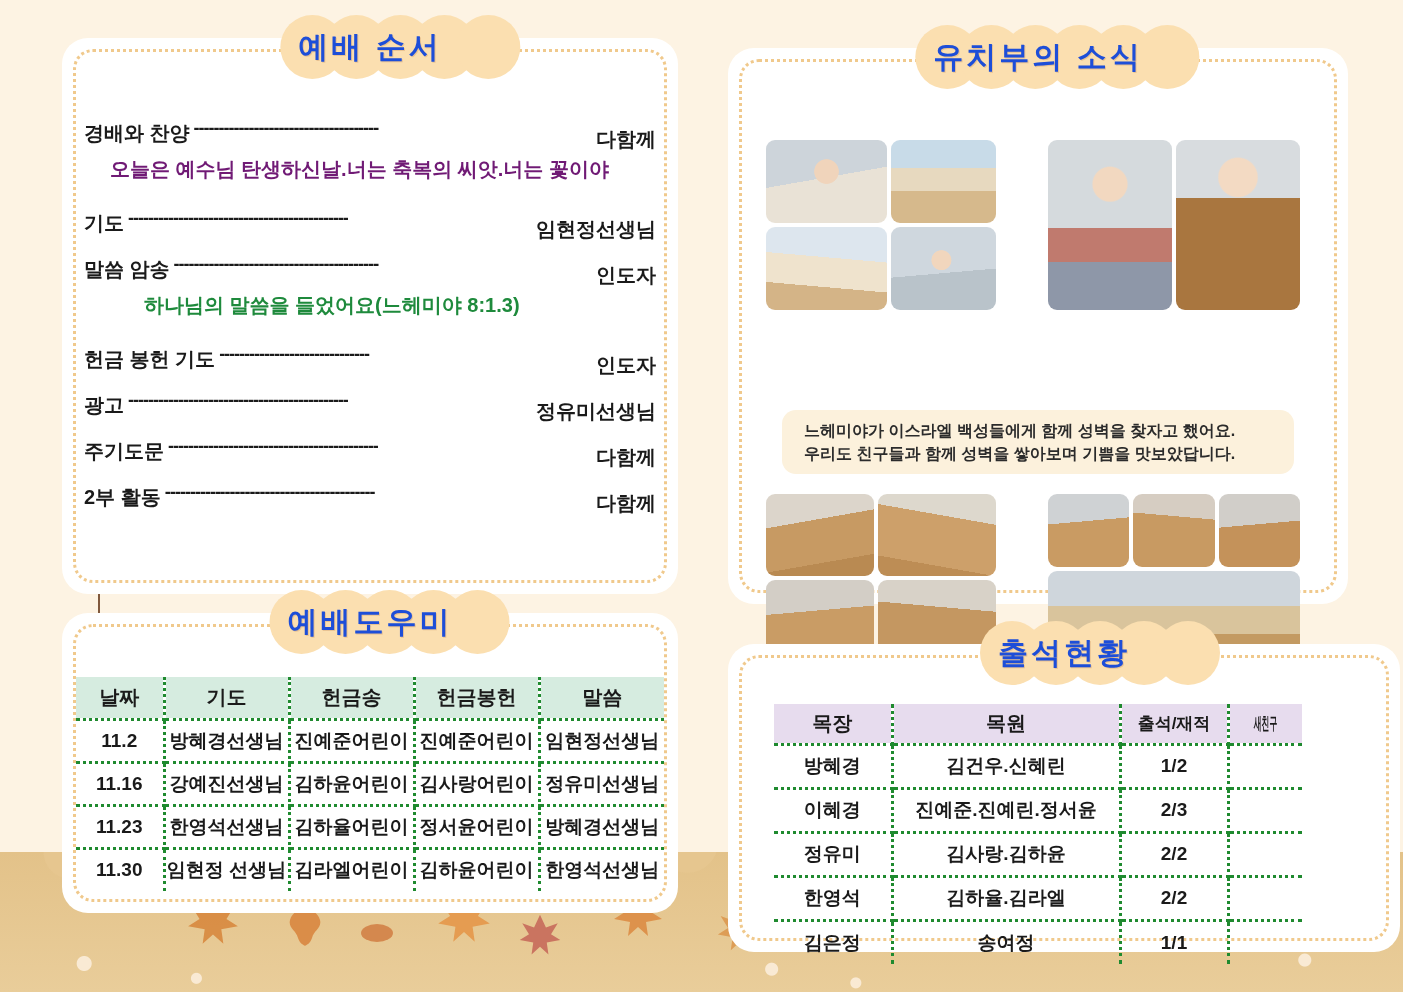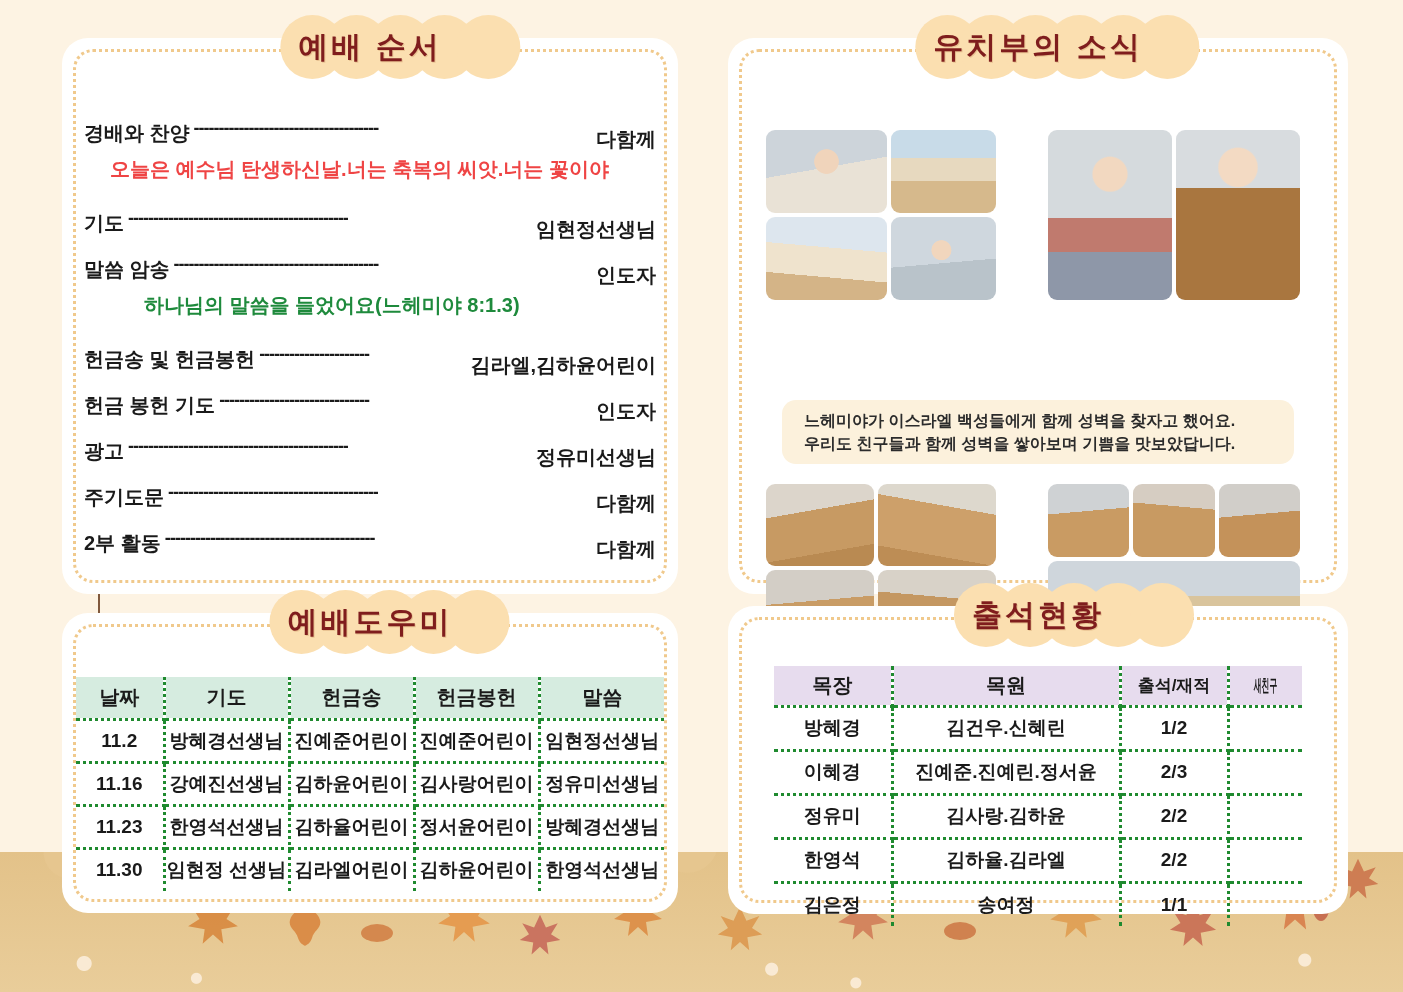--- a/index.html
+++ b/index.html
@@ -90,21 +90,21 @@
     top: 0;
     width: 64px; height: 64px;
     border-radius: 50%;
     background: #fbdfb0;
   }
   .cloud-title .txt {
     position: relative;
     z-index: 2;
     font-size: 30px;
     font-weight: bold;
-    color: #7f1d1d;
+    color: #1d4ed8;
     letter-spacing: 3px;
     text-shadow: 1px 1px 0 #e9c392;
     white-space: nowrap;
   }
 
   
   #worship-order { left: 62px; top: 38px; width: 616px; height: 556px; }
   #order-list {
     position: absolute;
     left: 22px; top: 72px; right: 22px;
@@ -129,21 +129,21 @@
     font-size: 18px;
     letter-spacing: -1px;
   }
   .order-row .ord-who { flex: 0 0 auto; margin-top: 12px; }
   .order-note {
     height: 44px;
     font-size: 20px;
     font-weight: bold;
     padding-left: 26px;
   }
-  .order-note.blue { color: #ef4444; }
+  .order-note.blue { color: #701a75; }
   .order-note.green { color: #1e8a3c; padding-left: 60px; }
 
   
   .tbl {
     position: absolute;
     border-collapse: collapse;
     table-layout: fixed;
   }
   .tbl th, .tbl td {
     border: 3px dotted #1f8a2f;
@@ -161,37 +161,37 @@
   .tbl tr:last-child td { border-bottom: none; }
 
   
   #worship-helper { left: 62px; top: 613px; width: 616px; height: 300px; }
   #helper-table { left: 14px; top: 64px; width: 588px; }
   #helper-table th { height: 42px; background: #d6ece0; }
   #helper-table td { height: 43px; }
   #helper-table .c-date { width: 88px; }
 
   
-  #attendance { left: 728px; top: 606px; width: 620px; height: 308px; padding-left: 8px; }
+  #attendance { left: 728px; top: 644px; width: 672px; height: 308px; padding-left: 8px; }
   #attend-table { left: 46px; top: 60px; width: 528px; }
   #attend-table th { height: 40px; background: #e7dcee; }
   #attend-table td { height: 44px; }
   #attend-table .c-leader { width: 118px; }
   #attend-table .c-count  { width: 108px; }
   #attend-table .c-new    { width: 74px; }
   #attend-table th.c-count, #attend-table th.c-new { font-size: 17px; }
   #attend-table th.c-new span {
     display: inline-block;
     transform: scaleX(0.46);
     transform-origin: center;
     letter-spacing: 0;
   }
 
   
-  #news { left: 728px; top: 38px; width: 620px; height: 556px; }
+  #news { left: 728px; top: 48px; width: 620px; height: 556px; }
   #news-body { position: absolute; left: 28px; top: 74px; right: 28px; bottom: 20px; }
 
   .photo-grid { position: absolute; display: grid; gap: 4px; }
   .ph {
     border-radius: 9px;
     background-size: cover;
     background-position: center;
     overflow: hidden;
     position: relative;
   }
@@ -330,25 +330,20 @@
         <span class="ord-dash">--------------------------------------------</span>
         <span class="ord-who">임현정선생님</span>
       </div>
       <div class="order-row">
         <span class="ord-label">말씀 암송</span>
         <span class="ord-dash">-----------------------------------------</span>
         <span class="ord-who">인도자</span>
       </div>
       <div class="order-note green">하나님의 말씀을 들었어요(느헤미야 8:1.3)</div>
       <div class="order-row">
-        <span class="ord-label">헌금송 및 헌금봉헌</span>
-        <span class="ord-dash">----------------------</span>
-        <span class="ord-who">김라엘,김하윤어린이</span>
-      </div>
-      <div class="order-row">
         <span class="ord-label">헌금 봉헌 기도</span>
         <span class="ord-dash">------------------------------</span>
         <span class="ord-who">인도자</span>
       </div>
       <div class="order-row">
         <span class="ord-label">광고</span>
         <span class="ord-dash">--------------------------------------------</span>
         <span class="ord-who">정유미선생님</span>
       </div>
       <div class="order-row">

